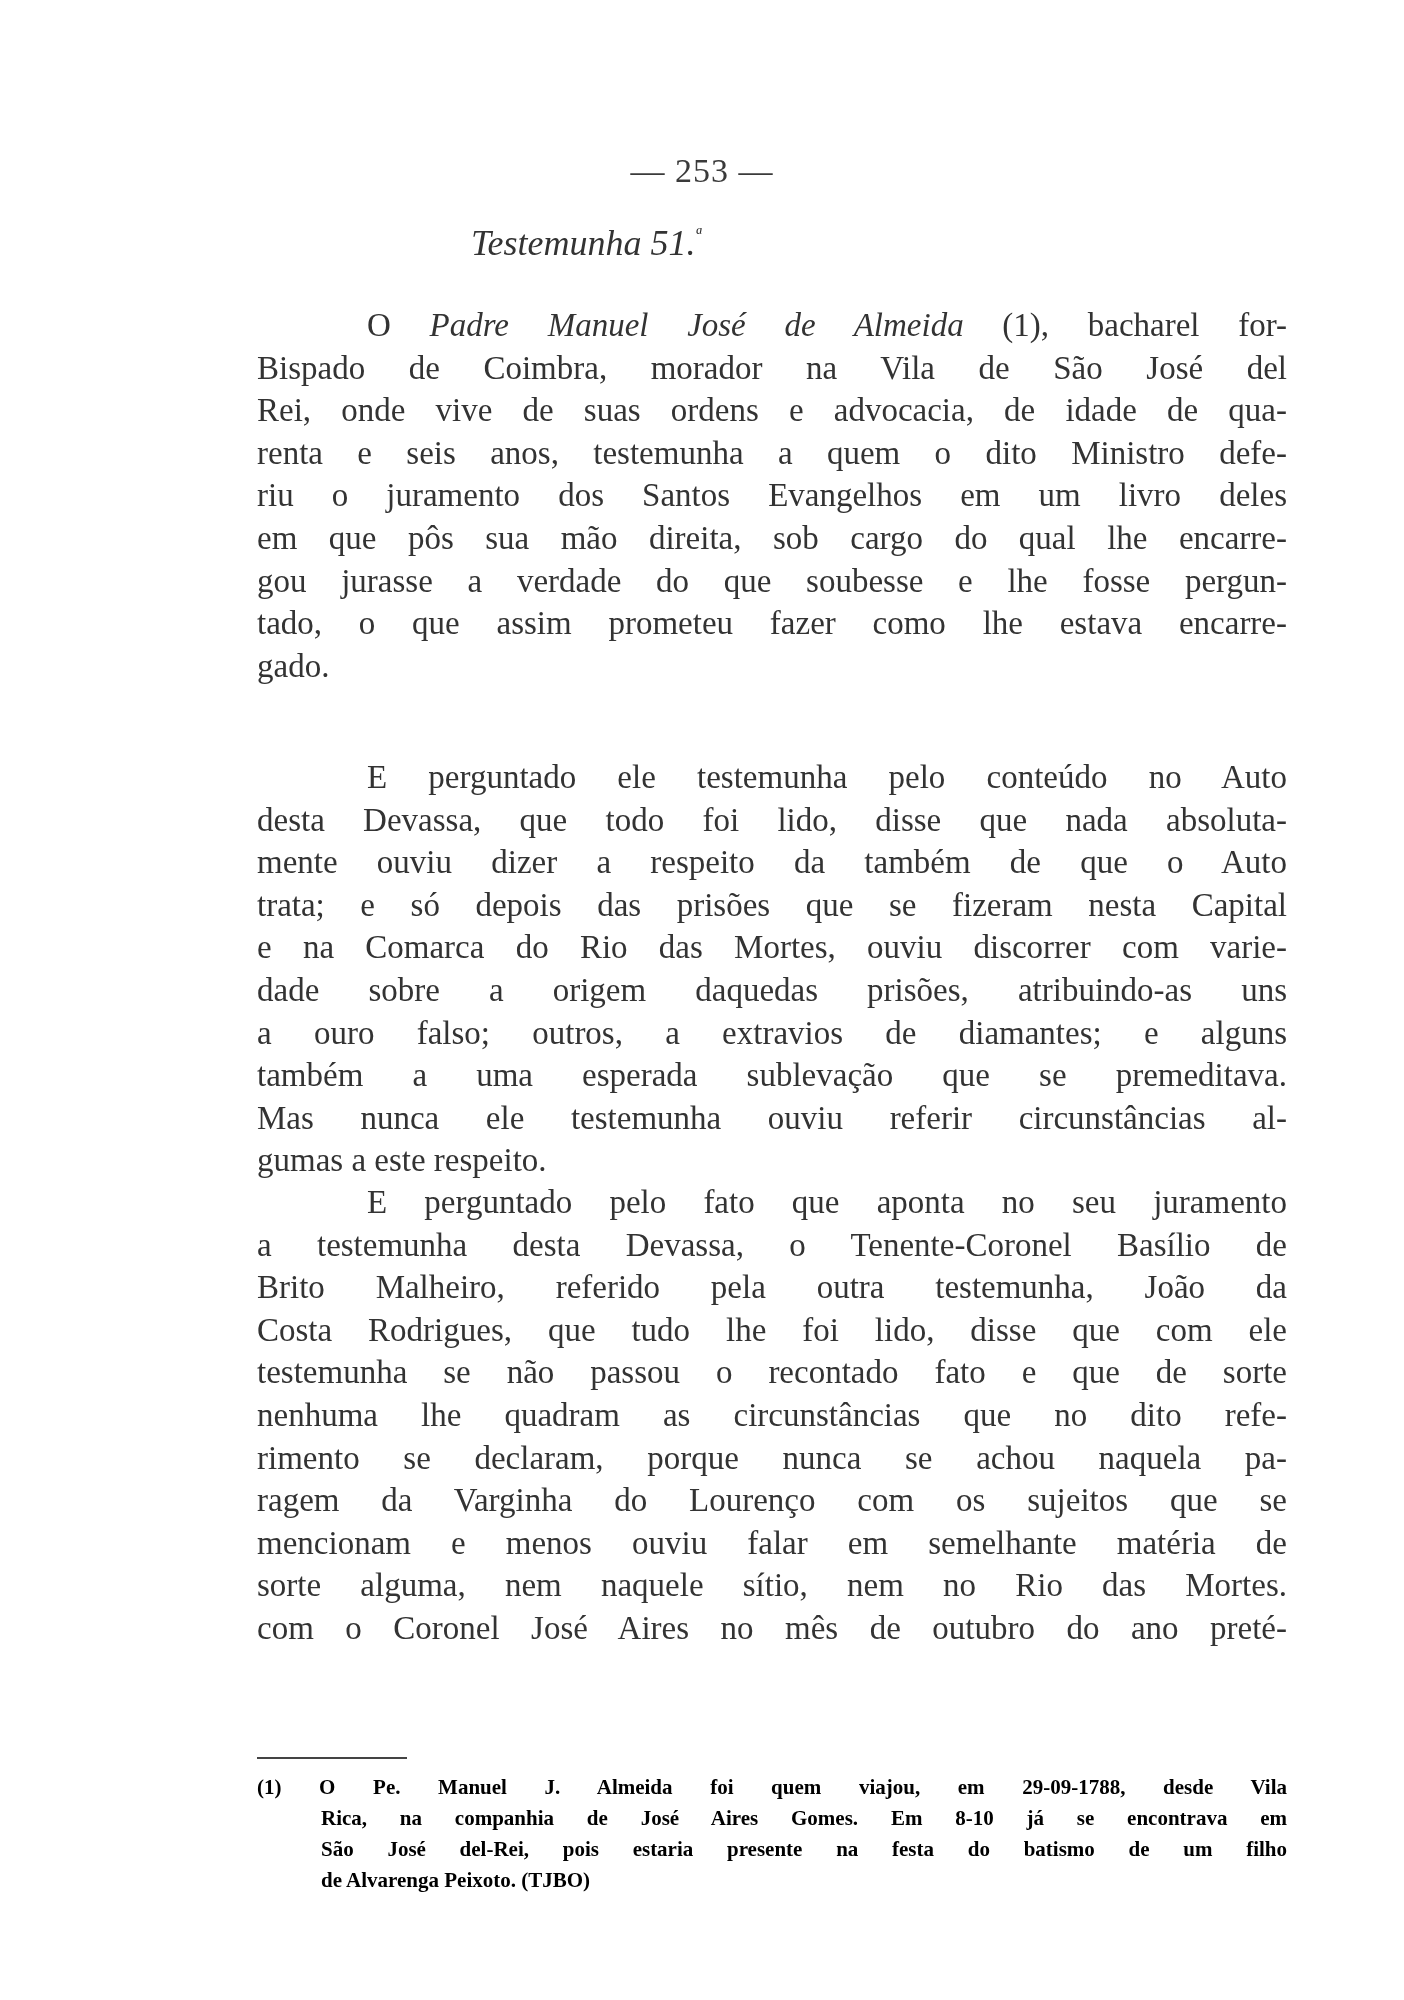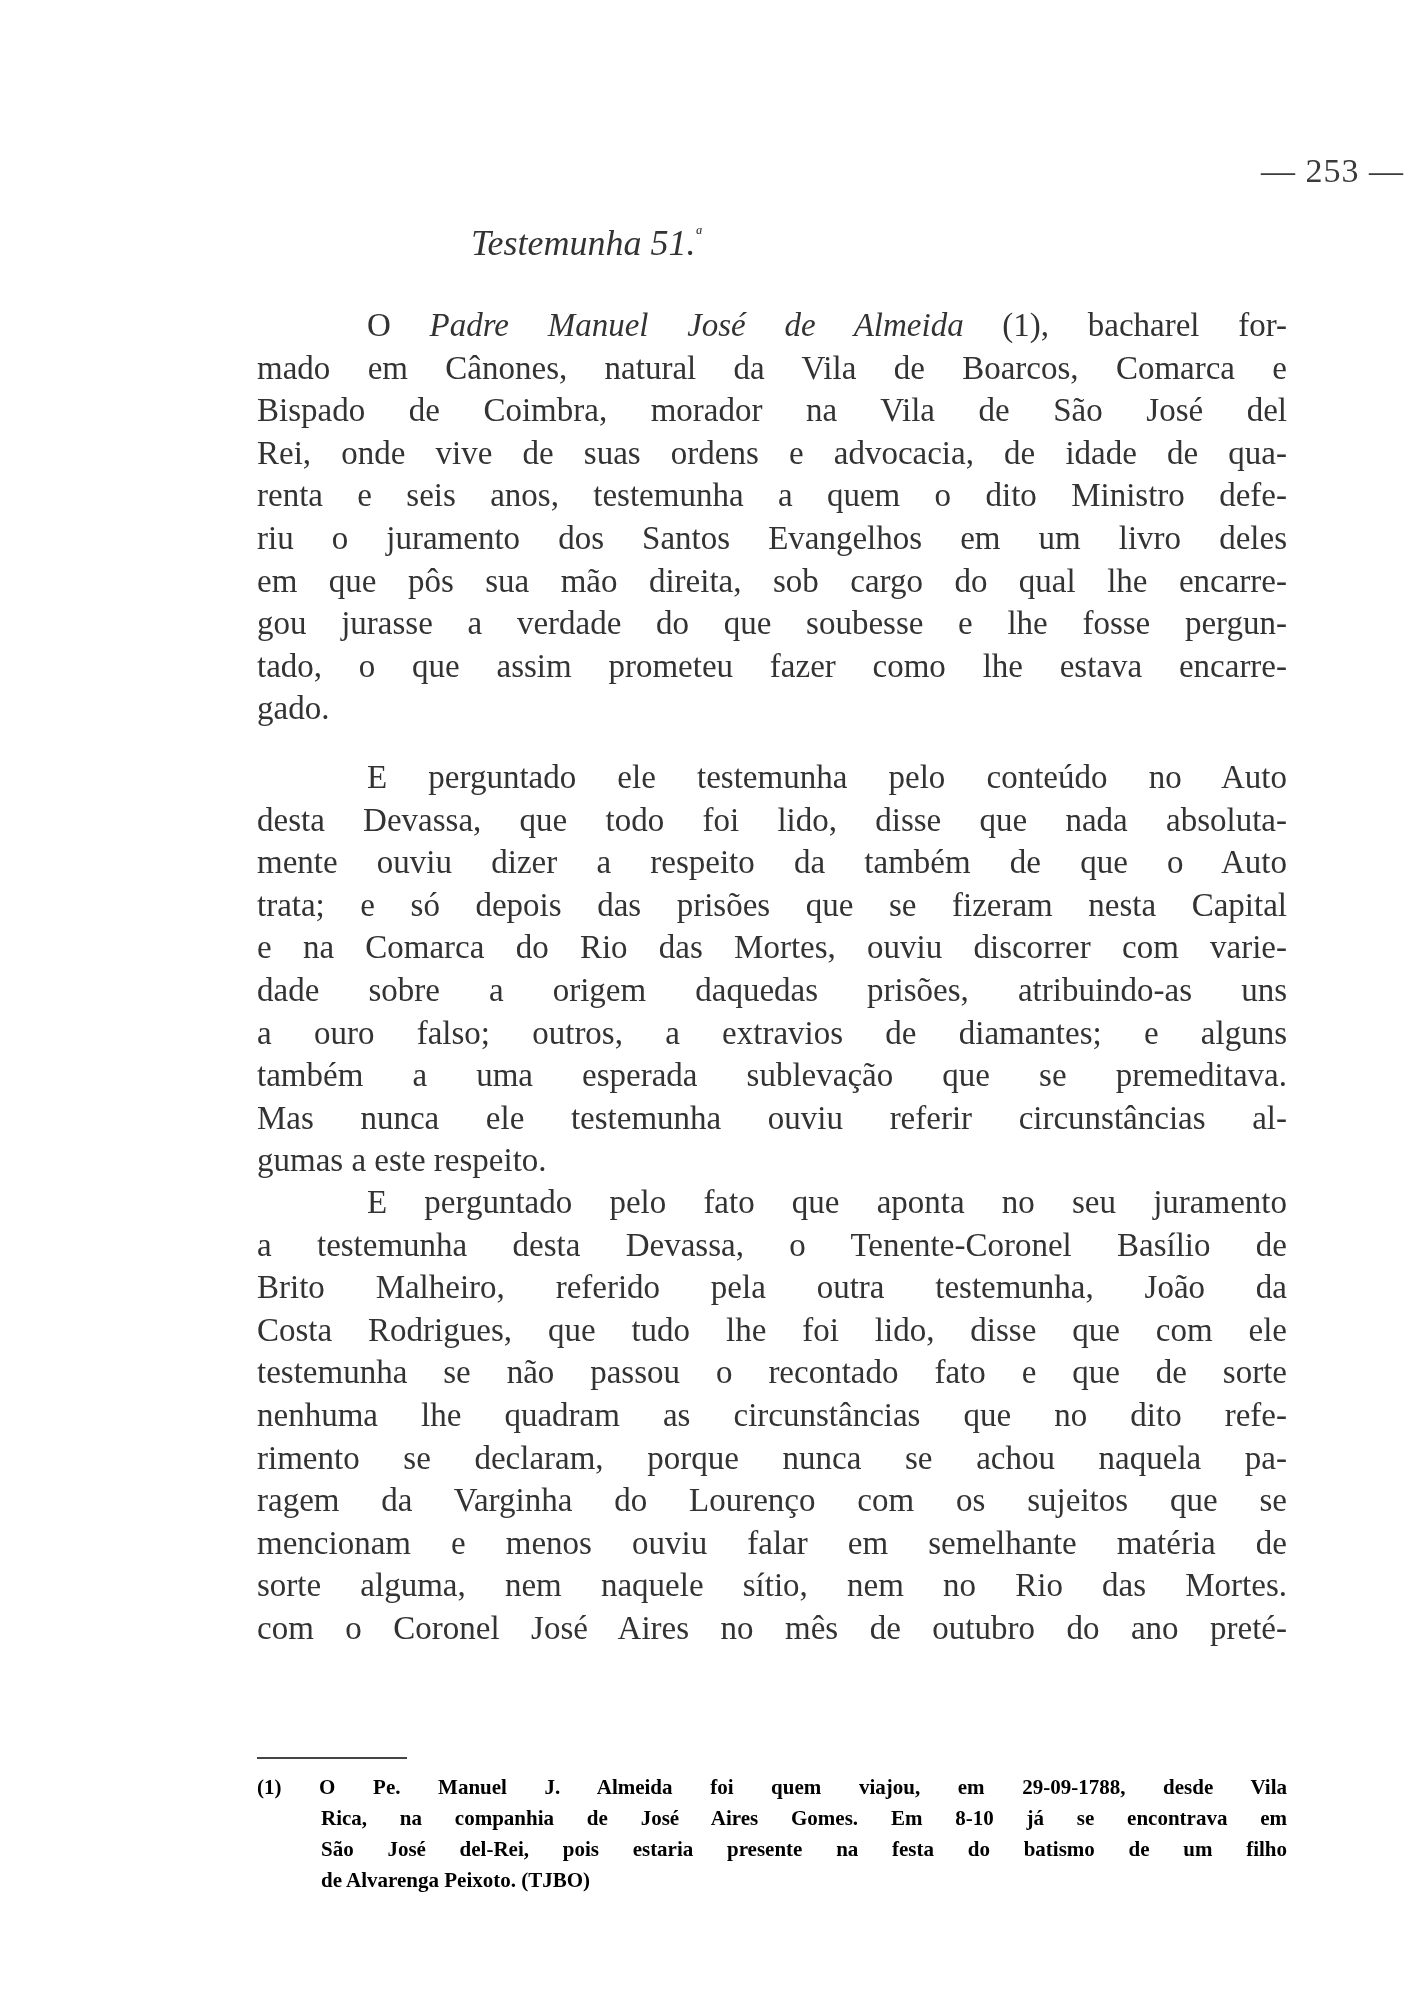--- a/index.html
+++ b/index.html
@@ -1,21 +1,21 @@
 <!DOCTYPE html>
 <html><head>
 <meta charset="utf-8">
 <style>
   html, body { margin: 0; padding: 0; }
   body {
     width: 1404px; height: 2000px; background: #ffffff; position: relative; overflow: hidden;
     font-family: "Liberation Serif", "DejaVu Serif", serif; color: #333333;
   }
   .page-number {
-    position: absolute; top: 152px; left: 0; width: 1404px; text-align: right;
+    position: absolute; top: 152px; left: 0; width: 1404px; text-align: center;
     font-size: 34px; letter-spacing: 1px; color: #3a3a3a;
   }
   .title {
     position: absolute; top: 222px; left: 0; width: 1172px; text-align: center;
     font-size: 36px; font-style: italic; color: #333;
   }
   .title sup { font-size: 20px; vertical-align: 14px; }
   .body { position: absolute; left: 257px; width: 1030px; }
   .line {
     height: 42.6px; line-height: 42.6px; font-size: 33px; white-space: nowrap;
@@ -41,21 +41,20 @@
 </style>
 </head>
 <body>
 
 <div class="page-number">— 253 —</div>
 
 <div class="title"><span>Testemunha 51.</span><sup>ª</sup></div>
 
 <div class="body" id="p1">
   <div class="line indent"><span>O </span><em>Padre Manuel José de Almeida</em><span> (1), bacharel for-</span></div>
-  <div class="line">mado em Cânones, natural da Vila de Boarcos, Comarca e</div>
   <div class="line">Bispado de Coimbra, morador na Vila de São José del</div>
   <div class="line">Rei, onde vive de suas ordens e advocacia, de idade de qua-</div>
   <div class="line">renta e seis anos, testemunha a quem o dito Ministro defe-</div>
   <div class="line">riu o juramento dos Santos Evangelhos em um livro deles</div>
   <div class="line">em que pôs sua mão direita, sob cargo do qual lhe encarre-</div>
   <div class="line">gou jurasse a verdade do que soubesse e lhe fosse pergun-</div>
   <div class="line">tado, o que assim prometeu fazer como lhe estava encarre-</div>
   <div class="line last">gado.</div>
 </div>
 

